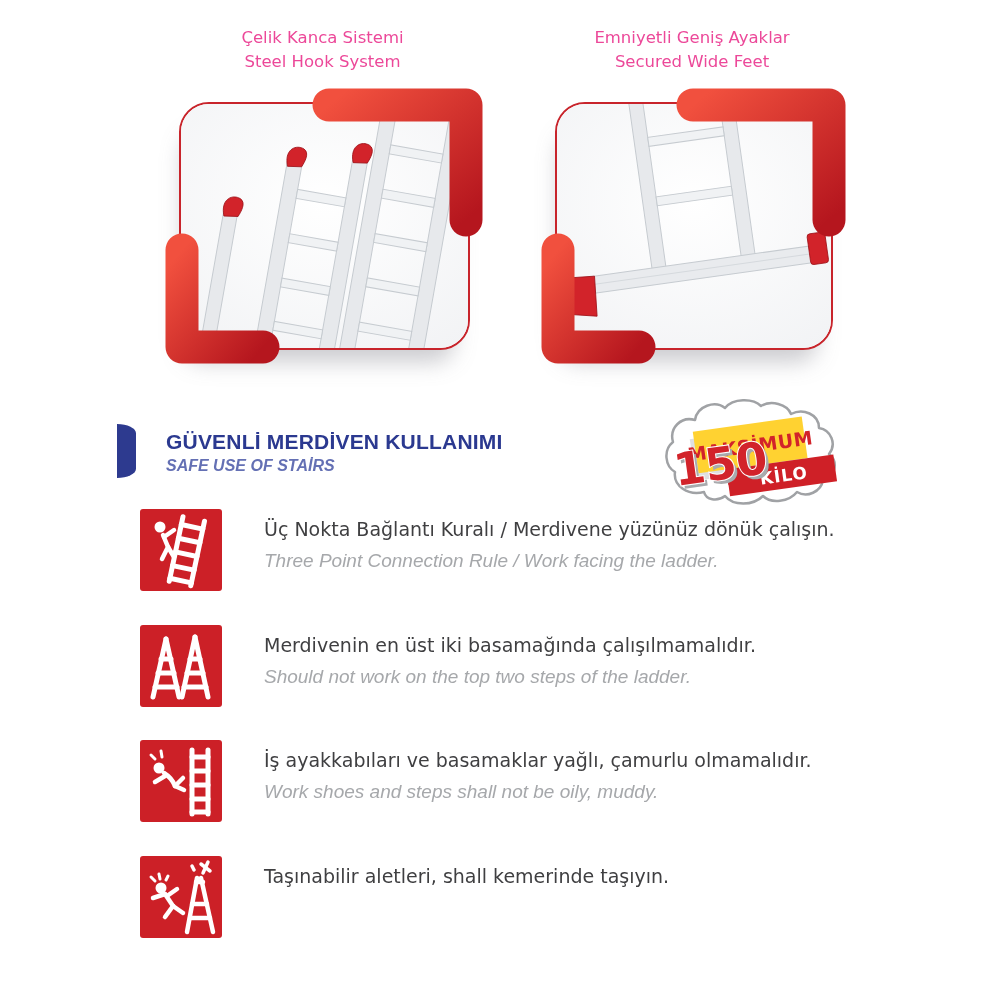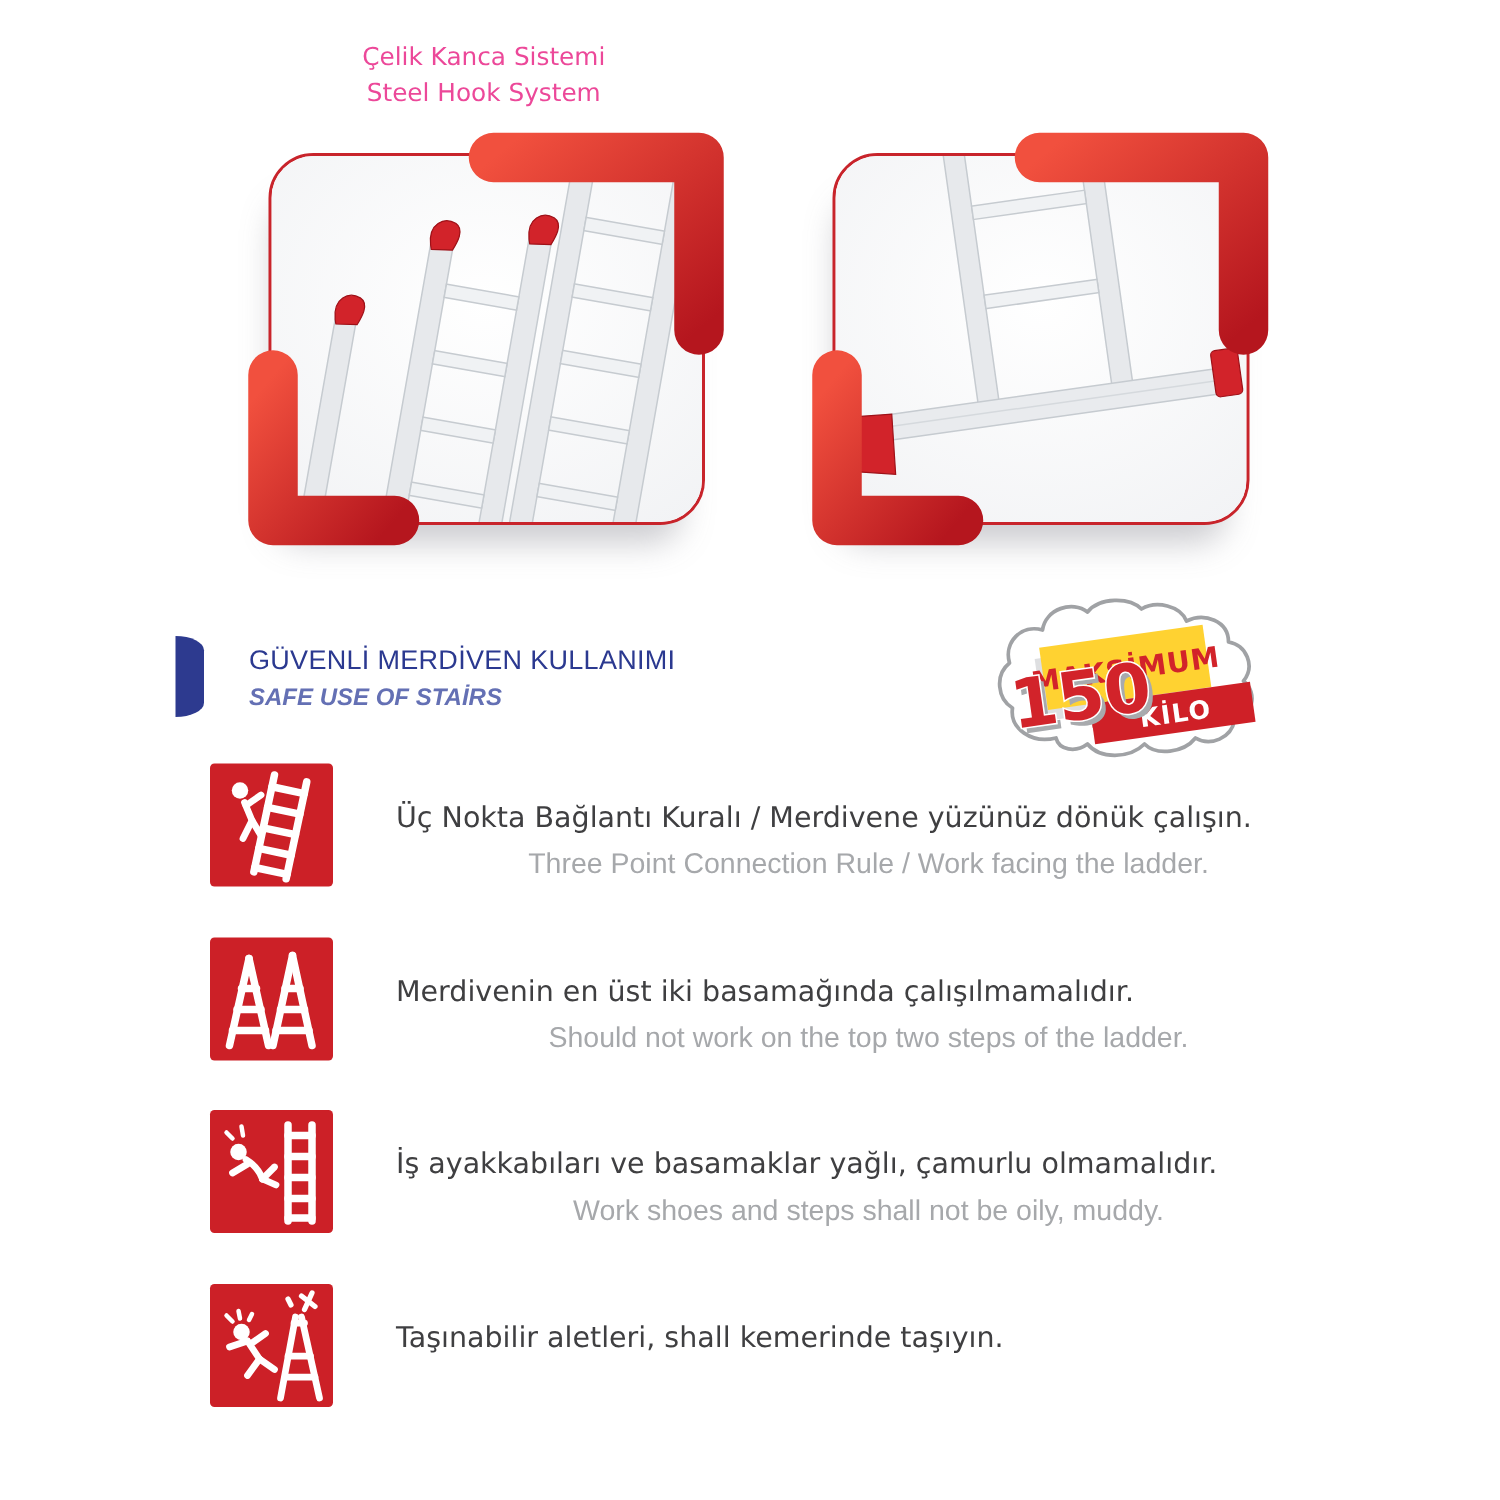--- a/index.html
+++ b/index.html
@@ -18,44 +18,48 @@
     box-shadow:-6px 22px 22px -10px rgba(110,110,120,.35); }
   .photo-frame.f1 { left:179px; width:287px; }
   .photo-frame.f2 { left:555px; width:274px; }
   .photo-frame .photo { position:absolute; left:0; top:0; width:100%; height:100%;
     border-radius:28px; overflow:hidden; }
   .corner-accents { position:absolute; left:-24px; top:-24px; pointer-events:none; }
   
   .half-dot { position:absolute; left:117px; top:424px; width:19px; height:54px;
     background:#2d3a8f; border-radius:0 54px 54px 0 / 0 27px 27px 0; }
   .sec-title { position:absolute; left:166px; top:430px; color:#2b3990;
-    font-size:18px; font-weight:normal; letter-spacing:.2px; }
+    font-size:21px; font-weight:bold; letter-spacing:.2px; }
   .sec-sub { position:absolute; left:166px; top:457px; color:#6470b4;
     font-size:16px; font-weight:bold; font-style:italic; }
   
   .badge { position:absolute; left:660px; top:396px; width:182px; height:110px; }
   
   .rule-row { position:absolute; left:140px; width:760px; height:82px; }
   .rule-row.r1 { top:509px; } .rule-row.r2 { top:625px; }
   .rule-row.r3 { top:740px; } .rule-row.r4 { top:856px; }
   .rule-icon { position:absolute; left:0; top:0; width:82px; height:82px;
     background:#cc2027; border-radius:3px; }
   .rule-icon svg { position:absolute; inset:0; }
-  .rule-text { position:absolute; left:124px; top:25px; width:630px; }
+  .rule-text { position:absolute; left:124px; top:9px; width:630px; }
   .rule-tr { font-family:"DejaVu Sans", sans-serif; font-size:19px; color:#3f3f41; }
-  .rule-en { margin-top:10px; font-size:19px; color:#a6a8ab;text-align:center; }
+  .rule-en { margin-top:10px; font-size:19px; font-style:italic; color:#a6a8ab; }
 </style>
 </head>
 <body>
 
 <div class="page">
 
   <div class="fig-title f1">
     <div>Çelik Kanca Sistemi</div>
     <div>Steel Hook System</div>
+  </div>
+  <div class="fig-title f2">
+    <div>Emniyetli Geniş Ayaklar</div>
+    <div>Secured Wide Feet</div>
   </div>
 
   <div class="photo-frame f1">
     <div class="photo">
       <svg width="287" height="244" viewBox="0 0 287 244">
         <defs>
           <radialGradient id="pbg1" cx="50%" cy="40%" r="75%">
             <stop offset="0%" stop-color="#ffffff"></stop>
               <stop offset="100%" stop-color="#f2f3f5"></stop>
           </radialGradient>

